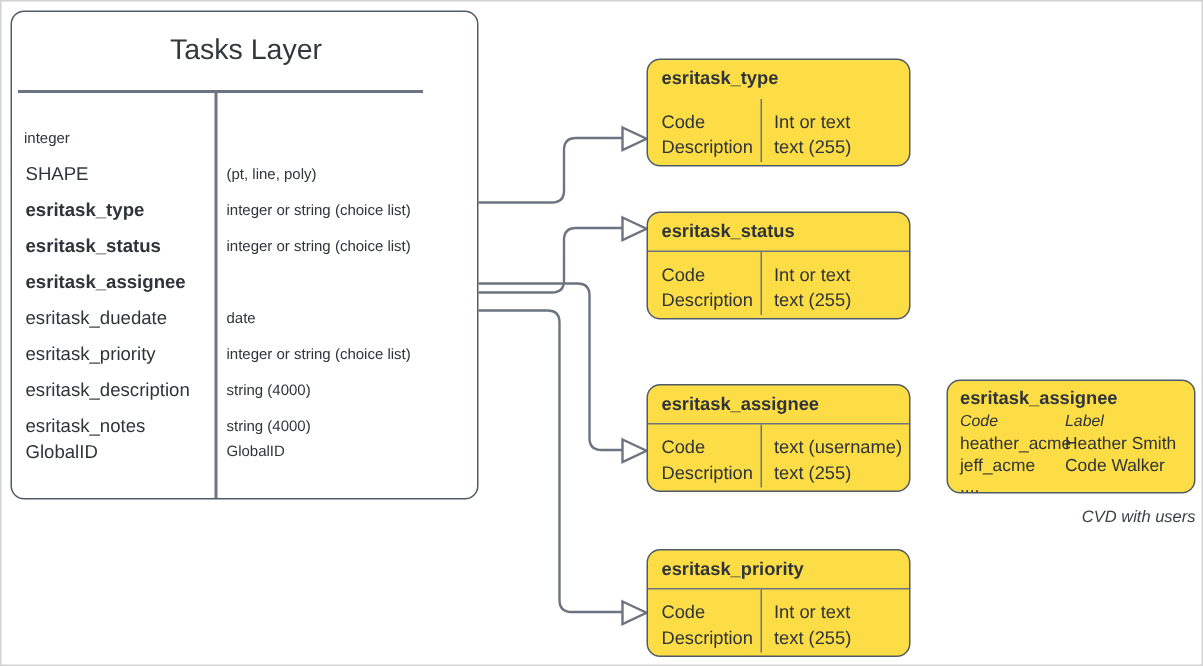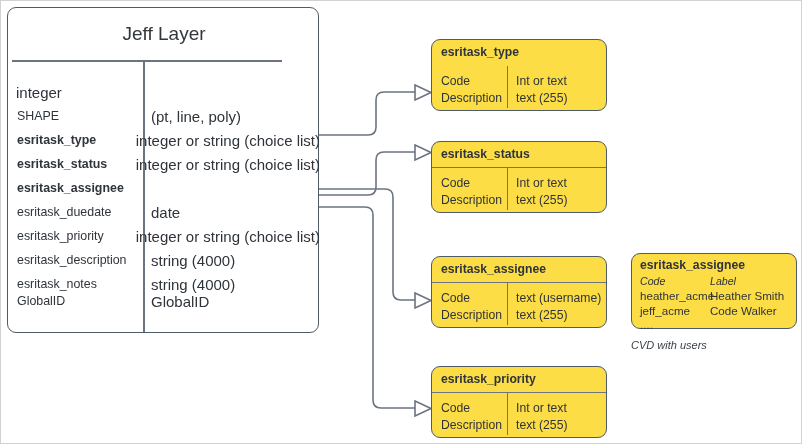--- a/index.html
+++ b/index.html
@@ -72,21 +72,21 @@
     width: 135px;
     padding-left: 9px;
     box-sizing: border-box;
     font-size: 12.4px;
     color: #2f343a;
     white-space: nowrap;
   }
   .field-name.bold { font-weight: bold; }
   .field-type {
     padding-left: 8px;
-    font-size: 15px;
+    font-size: 10px;
     color: #2f343a;
     white-space: nowrap;
   }
 
   
   .lookup {
     position: absolute;
     background: #fcdd45;
     border: 1.6px solid #4f5b66;
     border-radius: 9px;
@@ -166,21 +166,21 @@
   .cvd-col .hdr {
     font-style: italic;
     font-size: 10.6px;
     display: block;
   }
   #cvd-caption {
     position: absolute;
     left: 630px;
     top: 338px;
     width: 166px;
-    text-align: left;
+    text-align: right;
     font-size: 11px;
     font-style: italic;
     color: #3b4248;
   }
 
   
   #connectors {
     position: absolute;
     left: 0;
     top: 0;
@@ -190,21 +190,21 @@
   }
   #connectors path { fill: none; stroke: #6b7480; stroke-width: 1.6px; }
   #connectors polygon { fill: #ffffff; stroke: #6b7480; stroke-width: 1.6px; }
 </style>
 </head>
 <body>
 
 <div id="canvas">
 
   <div id="tasks-layer">
-    <div id="tasks-title">Jeff Layer</div>
+    <div id="tasks-title">Tasks Layer</div>
     <div id="tasks-header-rule"></div>
     <div id="tasks-col-divider"></div>
 
     <div class="field-row" style="top:72px">
       <span class="field-type">integer</span>
     </div>
     <div class="field-row" style="top:96px">
       <span class="field-name">SHAPE</span>
       <span class="field-type">(pt, line, poly)</span>
     </div>

